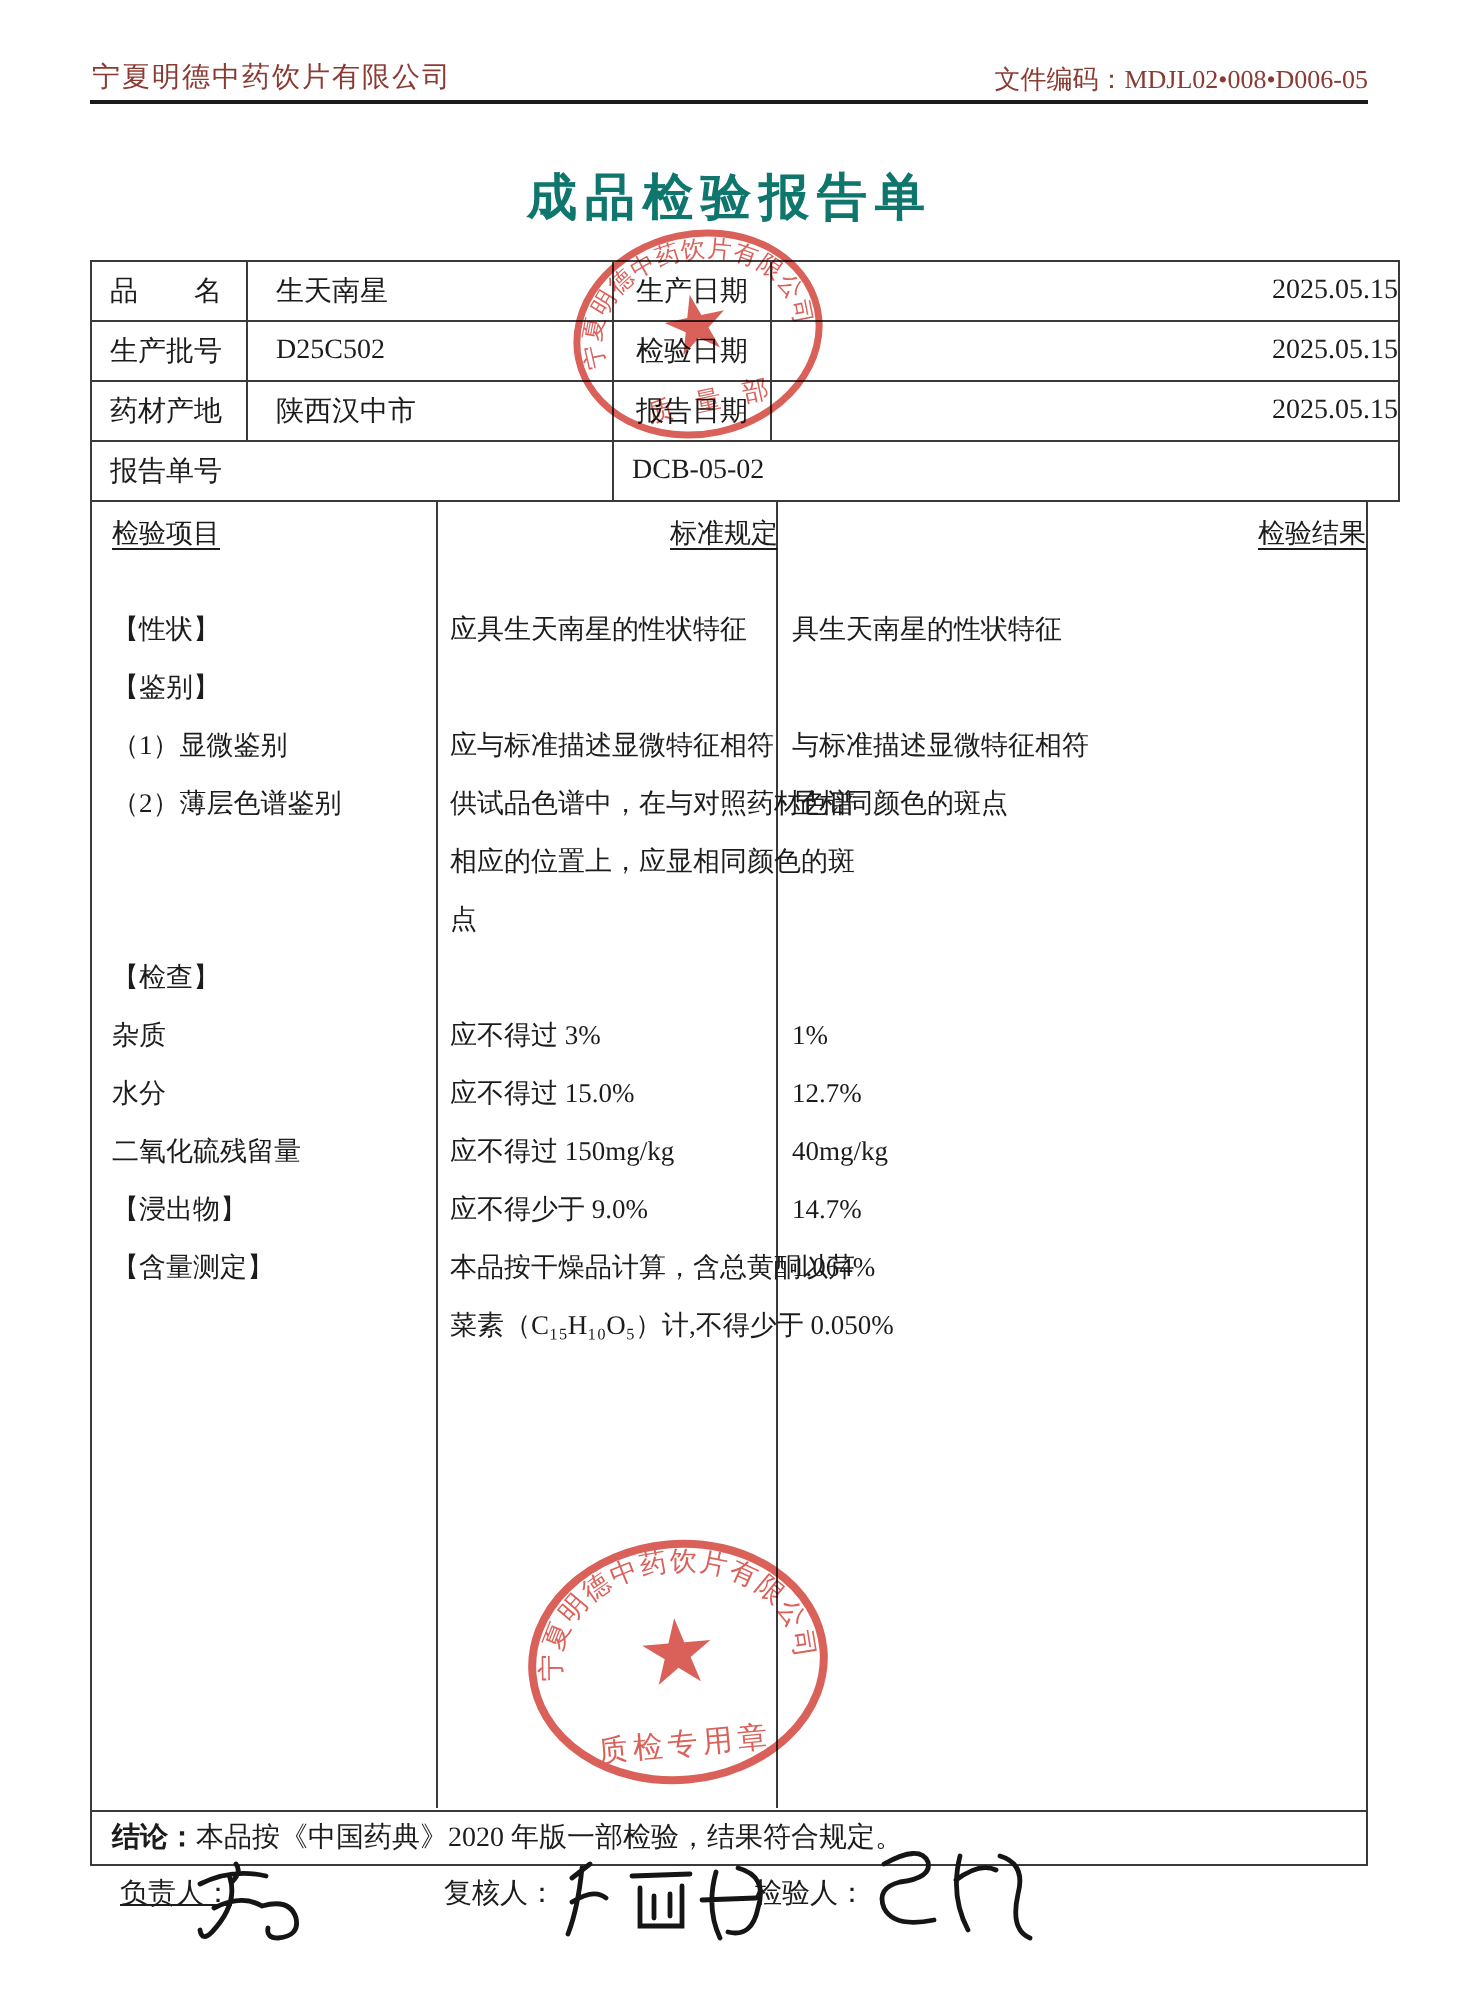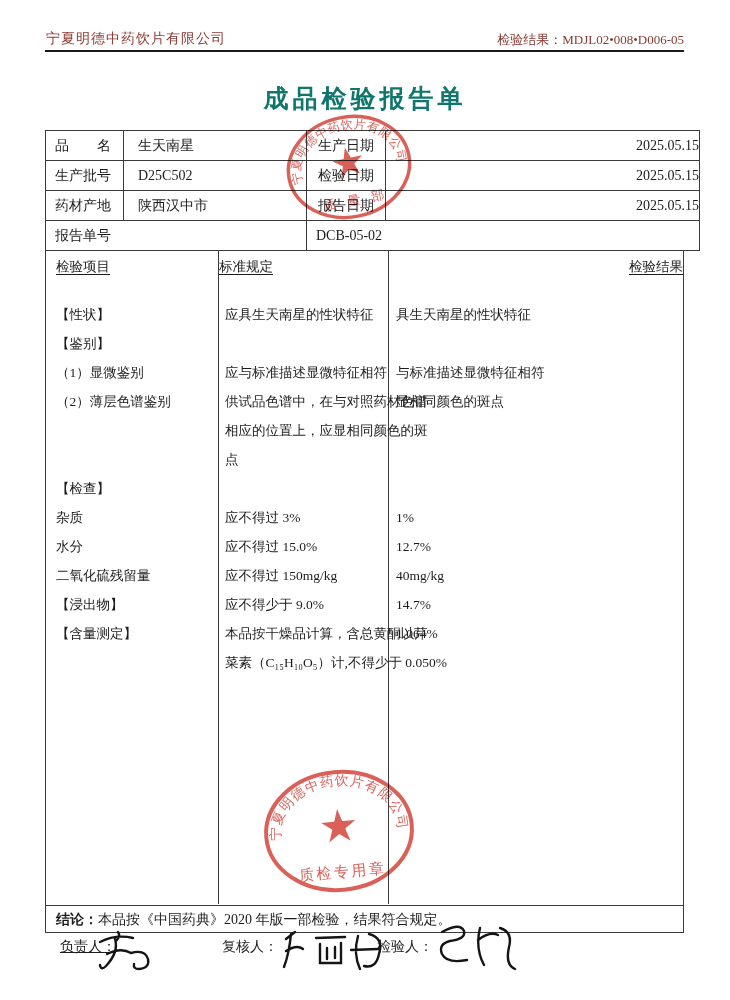--- a/index.html
+++ b/index.html
@@ -24,21 +24,21 @@
   .info-table .val2 { width:301px; padding-left:12px;text-align:right; }
   .info-table .valwide { padding-left:9px; }
   
   .main-table { position:absolute; left:45px; top:250px; width:639px; height:683px;
                 border:1px solid #3a3a3a; box-sizing:border-box; font-size:13.5px; }
   .vline { position:absolute; top:0; width:1px; height:653px; background:#3a3a3a; }
   .vline.v1 { left:172px; } .vline.v2 { left:342px; }
   .col-headers { position:absolute; top:7px; left:0; width:100%; height:22px; }
   .col-headers span { position:absolute; text-decoration:underline; text-underline-offset:3px; font-size:13.5px; }
   .h1 { left:10px; }
-  .h2 { left:173px; width:170px; text-align:left; }
+  .h2 { left:173px; width:170px; text-align:right; }
   .h3 { left:343px; width:294px; text-align:right; }
   .lines { position:absolute; top:49px; left:0; width:100%; }
   .line  { position:relative; height:29px; line-height:29px; white-space:nowrap; }
   .line .c1 { position:absolute; left:10px;  }
   .line .c2 { position:absolute; left:179px; }
   .line .c3 { position:absolute; left:350px; }
   .conclusion-row { position:absolute; left:0; bottom:0; width:100%; height:27px; line-height:27px;
                     border-top:1px solid #3a3a3a; padding-left:10px; box-sizing:border-box;
                     font-size:14px; white-space:nowrap; }
   .conclusion-row .clab { font-weight:bold; }
@@ -54,21 +54,21 @@
   .sig1 { left:88px;  top:926px; }
   .sig2 { left:272px; top:924px; }
   .sig3 { left:430px; top:920px; }
 </style>
 </head>
 <body>
 
 <div id="page">
 
   <div class="hdr-company">宁夏明德中药饮片有限公司</div>
-  <div class="hdr-code"><span>检验结果：</span><span>MDJL02•008•D006-05</span></div>
+  <div class="hdr-code"><span>文件编码：</span><span>MDJL02•008•D006-05</span></div>
   <div class="hdr-rule"></div>
 
   <div class="doc-title">成品检验报告单</div>
 
   <table class="info-table">
     <tbody>
         <tr>
       <td class="lab1">品　　名</td>
       <td class="val1">生天南星</td>
       <td class="lab2">生产日期</td>

